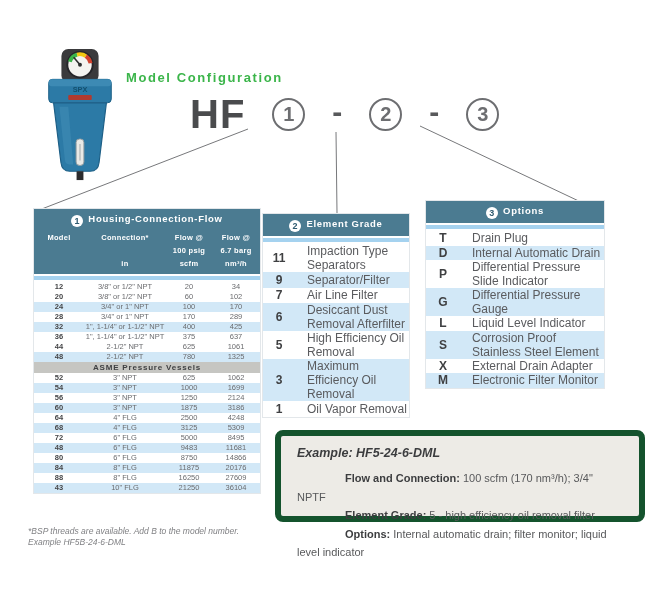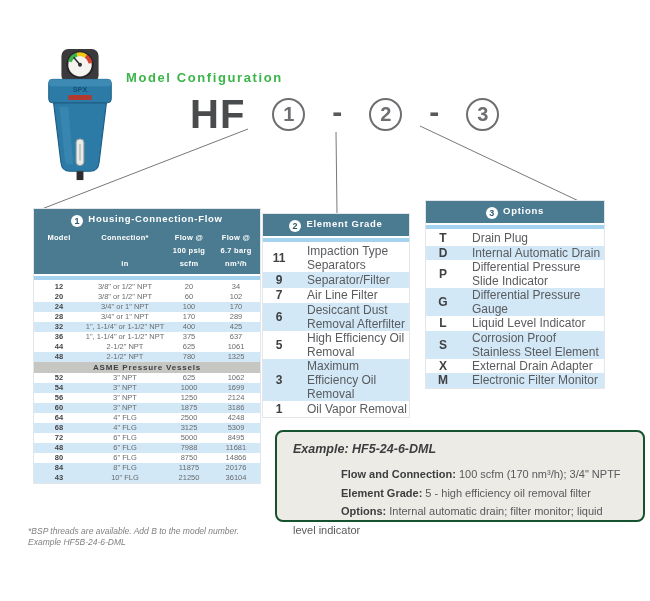--- a/index.html
+++ b/index.html
@@ -63,21 +63,21 @@
 
   .codes tbody td { font-size:12px; color:#5a5b5e; padding:0;margin-top:16px; }
   #table2 tbody td { height:15.5px; }
   #table3 tbody td { height:14.5px; }
   .codes td.code { font-weight:bold; color:#3f4042; text-align:center; }
   .codes td.lbl  { text-align:left; padding-left:12px; }
 
   
   .example-box {
     position:absolute; left:275px; top:430px; width:370px; height:92px;
-    background:#edebe6; border:2px solid #14532d; border-radius:8px;
+    background:#edebe6; border:6px solid #14532d; border-radius:8px;
     padding:10px 16px; box-sizing:border-box;
   }
   .example-title { font-size:12.5px; font-weight:bold; font-style:italic; color:#3c3d3f; margin:0 0 9px 0; }
   .example-line { font-size:11px; color:#58595b; line-height:18.5px; }
   .example-label { font-weight:bold; color:#3c3d3f;margin-left:48px; }
 
   
   .footnote { position:absolute; left:28px; top:526px; font-size:8.5px; font-style:italic; color:#808184; line-height:11px; }
 </style>
 </head>
@@ -258,34 +258,40 @@
           </tr>
           <tr class="plain">
             <td class="model">72</td>
             <td>6" FLG</td>
             <td>5000</td>
             <td>8495</td>
           </tr>
           <tr class="alt">
             <td class="model">48</td>
             <td>6" FLG</td>
-            <td>7988</td>
+            <td>9483</td>
             <td>11681</td>
           </tr>
           <tr class="plain">
             <td class="model">80</td>
             <td>6" FLG</td>
             <td>8750</td>
             <td>14866</td>
           </tr>
           <tr class="alt">
             <td class="model">84</td>
             <td>8" FLG</td>
             <td>11875</td>
             <td>20176</td>
+          </tr>
+          <tr class="plain">
+            <td class="model">88</td>
+            <td>8" FLG</td>
+            <td>16250</td>
+            <td>27609</td>
           </tr>
           <tr class="alt">
             <td class="model">43</td>
             <td>10" FLG</td>
             <td>21250</td>
             <td>36104</td>
           </tr>
         </tbody>
     </table>
   </div>

